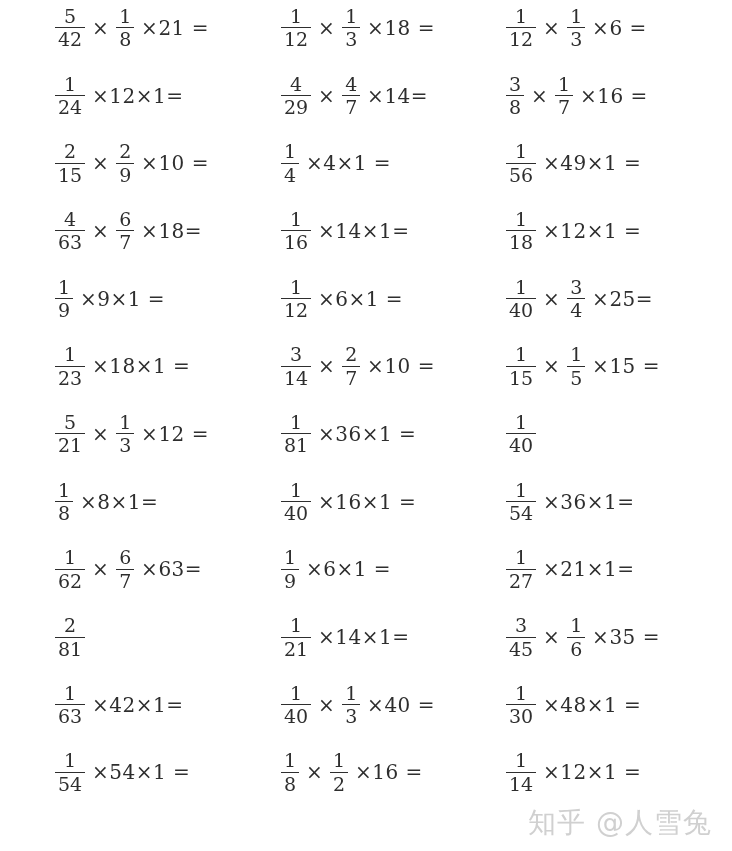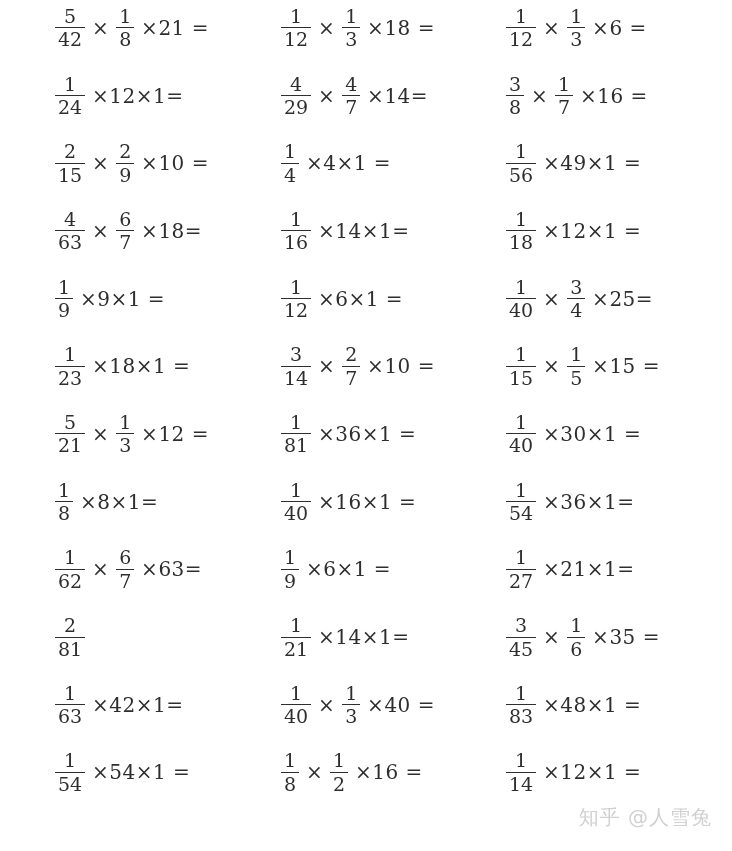--- a/index.html
+++ b/index.html
@@ -50,21 +50,21 @@
   .frac .den {
     display: block;
     border-top: 1.4px solid #2e2e2e;
     padding: 1px 3px 0 3px;
   }
   .watermark {
     position: absolute;
     top: 804px;
     right: 20px;
     font-family: "DejaVu Sans", "Liberation Sans", sans-serif;
-    font-size: 20px;
+    font-size: 28px;
     color: #d0d0d0;
     letter-spacing: 1px;
   }
 </style>
 </head>
 <body>
 
 <div class="page">
   <div class="grid">
       <div class="cell">
@@ -260,21 +260,20 @@
           <span class="num">1</span>
           <span class="den">81</span>
         </span>
         <span class="op">&nbsp;×36×1&nbsp;=</span>
       </div>
       <div class="cell">
         <span class="frac">
           <span class="num">1</span>
           <span class="den">40</span>
         </span>
-        <span class="op">&nbsp;×30×1&nbsp;=</span>
       </div>
       <div class="cell">
         <span class="frac">
           <span class="num">1</span>
           <span class="den">8</span>
         </span>
         <span class="op">&nbsp;×8×1=</span>
       </div>
       <div class="cell">
         <span class="frac">
@@ -356,21 +355,21 @@
         <span class="op">&nbsp;×&nbsp;</span>
         <span class="frac">
           <span class="num">1</span>
           <span class="den">3</span>
         </span>
         <span class="op">&nbsp;×40&nbsp;=</span>
       </div>
       <div class="cell">
         <span class="frac">
           <span class="num">1</span>
-          <span class="den">83</span>
+          <span class="den">30</span>
         </span>
         <span class="op">&nbsp;×48×1&nbsp;=</span>
       </div>
       <div class="cell">
         <span class="frac">
           <span class="num">1</span>
           <span class="den">54</span>
         </span>
         <span class="op">&nbsp;×54×1&nbsp;=</span>
       </div>

